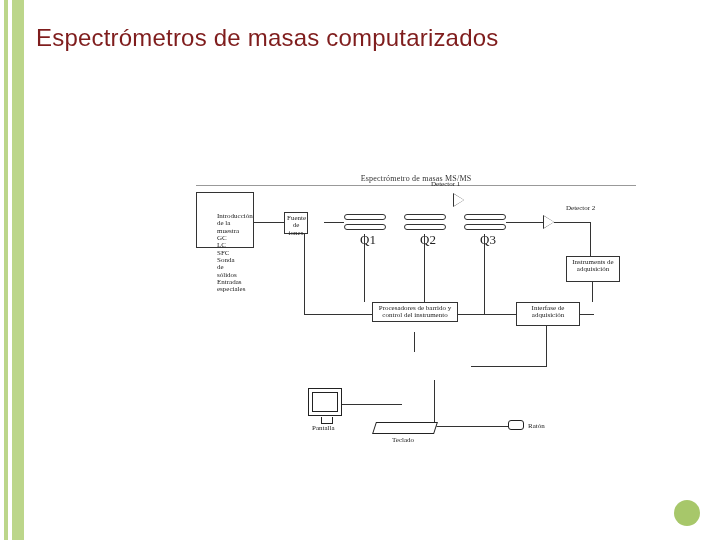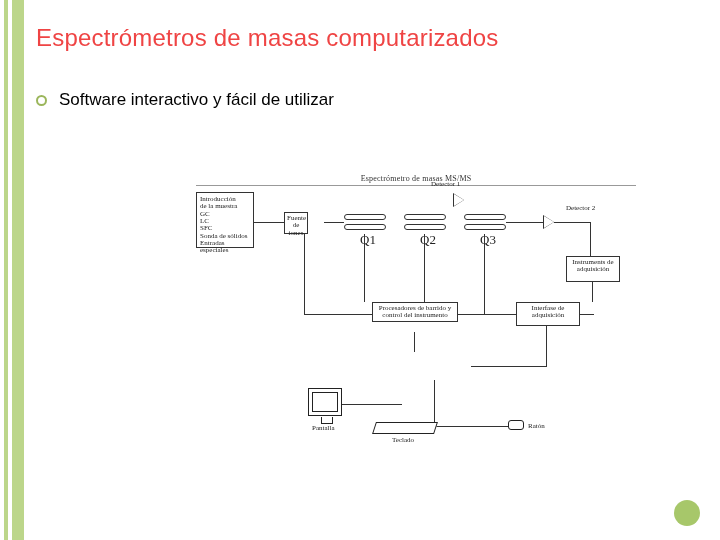--- a/index.html
+++ b/index.html
@@ -1,29 +1,29 @@
 <!DOCTYPE html>
 <html><head>
 <meta charset="utf-8">
 <style>
   *{box-sizing:border-box;margin:0;padding:0}
   body{width:720px;height:540px;font-family:Arial,Helvetica,sans-serif;position:relative;background:#fff;overflow:hidden}
   .green-bar{position:absolute;top:0;bottom:0;background:#bcd68a}
   .bar-outer{left:4px;width:4px}
   .bar-inner{left:12px;width:12px}
   .slide{position:absolute;left:36px;right:12px;top:24px;bottom:16px}
-  .title{font-size:24px;color:#ef4444;font-weight:400;letter-spacing:0.2px;margin-bottom:38px}
+  .title{font-size:24px;color:#7f1d1d;font-weight:400;letter-spacing:0.2px;margin-bottom:38px}
   .bullets{list-style:none}
   .bullets li{display:flex;align-items:center;font-size:17px;color:#000;margin-bottom:18px}
   .bullet-marker{width:11px;height:11px;border:2px solid #9bb65b;border-radius:50%;margin-right:12px;flex:0 0 auto}
   .figure-wrap{position:absolute;left:160px;top:150px;width:440px}
   .fig{border:0;font-size:7px;font-family:"Times New Roman",serif;color:#222;position:relative;height:290px}
   .fig-title{text-align:center;font-size:8px;letter-spacing:0.2px;color:#333;margin-bottom:2px;border-bottom:1px solid #999;padding-bottom:2px;overflow:hidden;white-space:nowrap}
   .box{position:absolute;border:1px solid #333;background:#fff;text-align:center;line-height:1.05;padding:2px}
-  .intro{left:0;top:18px;width:58px;height:56px;text-align:left;padding:3px;font-size:7px}
+  .intro{left:0;top:18px;width:58px;height:56px;text-align:left;padding:20px;font-size:7px}
   .fuente{left:88px;top:38px;width:24px;height:22px}
   .det1{left:235px;top:6px;width:40px;font-size:7px}
   .det2{left:370px;top:30px;width:42px;font-size:7px}
   .proc{left:370px;top:82px;width:54px;height:26px;font-size:7px}
   .barrido{left:176px;top:128px;width:86px;height:20px;font-size:7px}
   .interfase{left:320px;top:128px;width:64px;height:24px;font-size:7px}
   .ordenador{left:205px;top:178px;width:70px;height:28px;font-size:7px}
   .quad{position:absolute;border:1px solid #333;border-radius:3px;height:6px;width:42px;background:#fff}
   .tri{position:absolute;width:0;height:0;border-top:6px solid transparent;border-bottom:6px solid transparent;border-left:10px solid #fff}
   .tri:after{content:"";position:absolute;left:-11px;top:-7px;width:0;height:0;border-top:7px solid transparent;border-bottom:7px solid transparent;border-left:11px solid #333;z-index:-1}
@@ -41,26 +41,20 @@
   .dot{position:absolute;right:20px;bottom:14px;width:26px;height:26px;border-radius:50%;background:#a7c76a}
 </style>
 </head>
 <body>
 
 <div class="green-bar bar-outer"></div>
 <div class="green-bar bar-inner"></div>
 
 <div class="slide">
   <h1 class="title">Espectrómetros de masas computarizados</h1>
-  <ul class="bullets">
-    <li>
-      <span class="bullet-marker"></span>
-      <span>Software interactivo y fácil de utilizar</span>
-    </li>
-  </ul>
 
   <div class="figure-wrap">
     <div class="fig">
       <div class="fig-title">Espectrómetro de masas MS/MS</div>
 
       <div class="box intro">
         <div>Introducción</div>
         <div>de la muestra</div>
         <div>GC</div>
         <div>LC</div>

